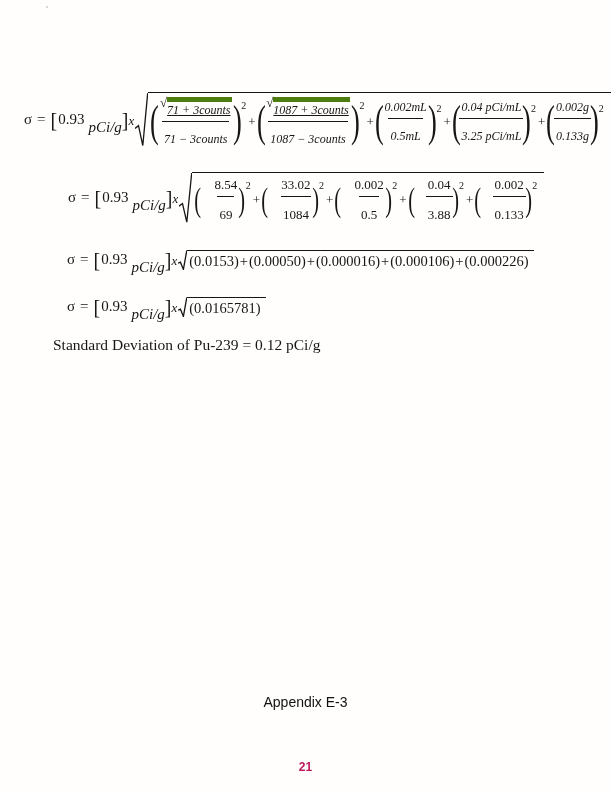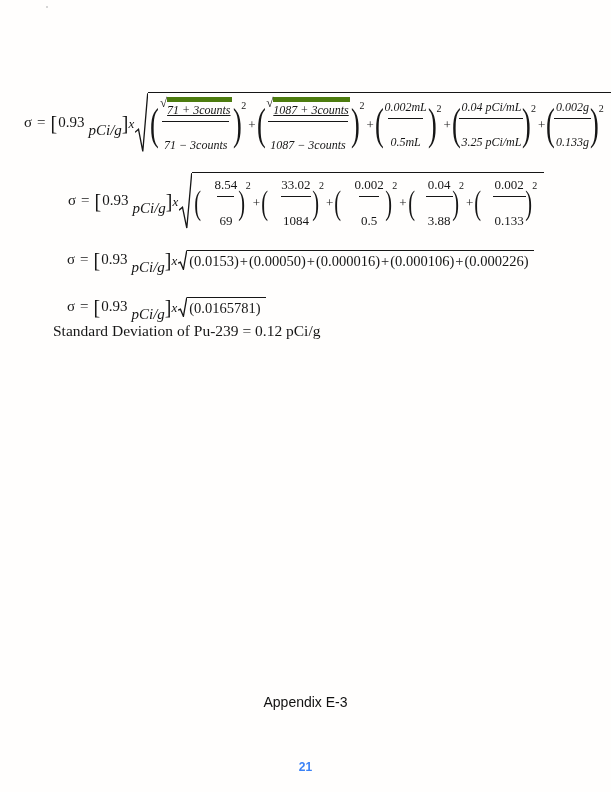--- a/index.html
+++ b/index.html
@@ -20,45 +20,45 @@
   .sqrt{display:inline-flex;align-items:stretch;margin-left:1px;}
   .rad{position:relative;width:13px;flex:none;}
   .rad svg{position:absolute;inset:0;width:100%;height:100%;display:block;}
   .rad-sm{width:9px;}
   .sqrt-body{border-top:1.3px solid #161616;display:inline-flex;align-items:center;padding:4px 7px 0 3px;}
 
   .term{display:inline-flex;align-items:center;}
   .frac{display:inline-flex;flex-direction:column;align-items:center;font-size:12px;line-height:1.3;}
   #eq2 .frac{font-size:13px;margin-left:12px;}
   .fn{padding:0 2px 2px;display:inline-flex;align-items:flex-start;}
-  .fd{border-top:1px solid #161616;padding:16px 2px 0;}
+  .fd{border-top:1px solid #161616;padding:10px 2px 0;}
   .it{font-style:italic;}
 
   .isqrt{display:inline-flex;align-items:flex-start;}
   .ir{font-style:normal;font-size:13px;line-height:1.05;position:relative;top:-1px;}
   .ib{border-top:5px solid #4d7c0f;padding:1px 1px 0 0;text-decoration:underline;}
 
   .paren{font-style:normal;line-height:1;display:inline-block;transform:scaleX(0.6);}
   .p-lg{font-size:44px;margin:0 -4px;}
   .p-md{font-size:34px;margin:0 -3px;}
   .sup{font-size:10px;align-self:flex-start;margin:3px 0 0 1px;}
   .plus{margin:0 2px;font-size:13px;}
 
   #eq1{left:24px;top:92px;}
   #eq2{left:68px;top:172px;}
   #eq3{left:67px;top:243px;font-size:14.5px;}
   #eq4{left:67px;top:290px;font-size:14.5px;}
   #eq3 .sqrt-body,#eq4 .sqrt-body{padding:2px 5px 0 2px;}
   #eq3 .plus{margin:0 1px;font-size:14.5px;}
 
-  #result{position:absolute;left:53px;top:322px;font-size:15.5px;}
+  #result{position:absolute;left:53px;top:336px;font-size:15.5px;}
   #appendix{position:absolute;left:0;top:694px;width:100%;text-align:center;
             font-family:"Liberation Sans",sans-serif;font-size:14px;color:#111;}
   #pagenum{position:absolute;left:0;top:760px;width:100%;text-align:center;
-           font-family:"Liberation Sans",sans-serif;font-size:12px;font-weight:bold;color:#3b82f6;}
+           font-family:"Liberation Sans",sans-serif;font-size:12px;font-weight:bold;color:#be185d;}
 </style>
 </head>
 <body>
 
 <div class="page">
   <div class="speck"></div>
 
   <div class="eq" id="eq1">
     <span class="prefix">
       <span class="sigma">σ</span>

